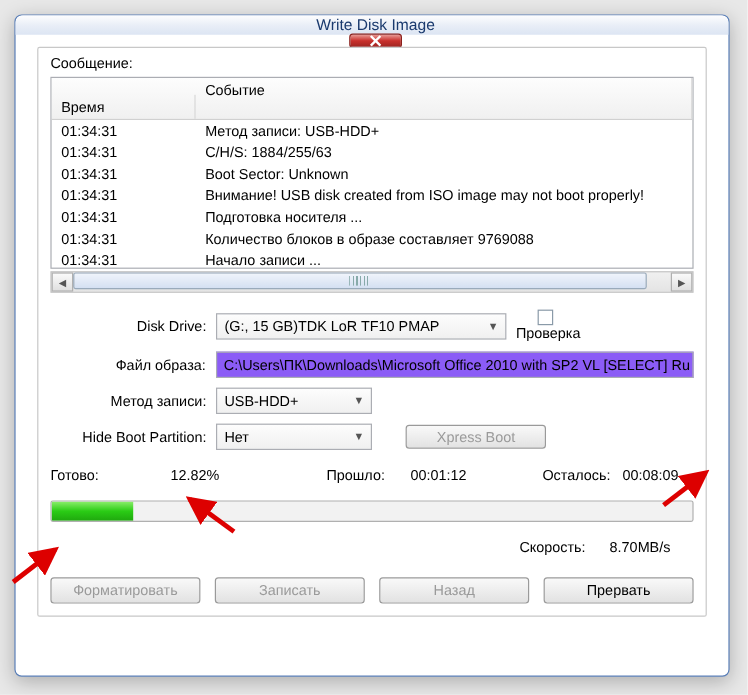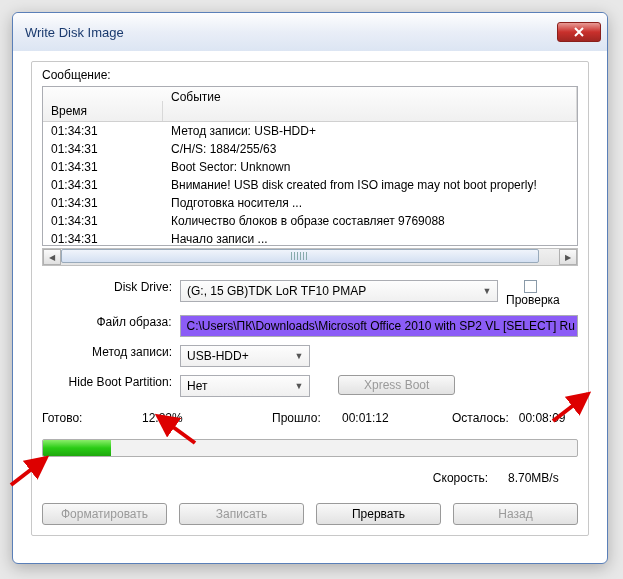--- a/index.html
+++ b/index.html
@@ -1,18 +1,18 @@
 <!DOCTYPE html>
 <html><head>
 <meta charset="utf-8">
 <style>
 * { box-sizing: border-box; margin: 0; padding: 0; }
 body { font-family: "Segoe UI", Tahoma, sans-serif; font-size: 12px; background: #e8e8e8; width: 623px; height: 579px; overflow: hidden; position: relative; }
 .window { position: absolute; left: 12px; top: 12px; width: 596px; height: 552px; background: #fff; border: 1px solid #5a7fb8; border-radius: 6px; box-shadow: 0 4px 16px rgba(0,0,0,0.25); }
-.titlebar { height: 38px; background: linear-gradient(to bottom, #fdfdfe, #e9eef7, #dce5f3); border-radius: 6px 6px 0 0; display: flex; align-items: center; padding: 0 6px 0 12px; }
+.titlebar { height: 16px; background: linear-gradient(to bottom, #fdfdfe, #e9eef7, #dce5f3); border-radius: 6px 6px 0 0; display: flex; align-items: center; padding: 0 6px 0 12px; flex-direction: column; }
 .titlebar-text { color: #1a3a6e; font-size: 13px; flex: 1; }
 .close-btn { width: 44px; height: 20px; background: linear-gradient(to bottom, #e89a95, #c9302c, #a02622); border: 1px solid #8a1f1b; border-radius: 3px; display: flex; align-items: center; justify-content: center; color: #fff; font-weight: bold; cursor: pointer; }
 .close-btn svg { width: 10px; height: 10px; }
 .content { padding: 10px 18px 14px; }
 .frame { border: 1px solid #c8c8c8; border-radius: 2px; padding: 6px 10px 10px; position: relative; }
 .top-row { display: flex; align-items: center; margin-bottom: 4px; }
 .msg-label { flex: 1; }
 .save-btn { padding: 2px 14px; }
 .btn { background: linear-gradient(to bottom, #f9f9f9, #e2e2e2); border: 1px solid #9a9a9a; border-radius: 3px; font-size: 12px; font-family: inherit; cursor: pointer; }
 .btn:disabled, .btn.disabled { color: #9a9a9a; cursor: default; }
@@ -25,26 +25,26 @@
 .log-row { display: flex; font-size: 12px; }
 .log-cell { padding: 2px 8px; }
 .log-cell.time { width: 120px; }
 .log-cell.event { flex: 1; white-space: nowrap; overflow: hidden; }
 .hscroll { height: 18px; background: linear-gradient(to bottom, #f0f0f0, #e4e4e4); border: 1px solid #c0c0c0; display: flex; align-items: center; margin-top: 2px; }
 .hscroll-btn { width: 18px; height: 16px; background: linear-gradient(to bottom, #fafafa, #e0e0e0); border: 1px solid #b0b0b0; display: flex; align-items: center; justify-content: center; font-size: 8px; color: #555; }
 .hscroll-track { flex: 1; height: 16px; position: relative; }
 .hscroll-thumb { position: absolute; left: 0; top: 0; height: 14px; width: 96%; background: linear-gradient(to bottom, #f0f4fb, #d4e0f2); border: 1px solid #9ab; border-radius: 2px; display: flex; align-items: center; justify-content: center; }
 .hscroll-grip { width: 18px; height: 8px; background: repeating-linear-gradient(to right, #8aa 0 1px, transparent 1px 3px); }
 .form-rows { margin-top: 14px; }
-.form-row { display: flex; align-items: flex-start; margin-bottom: 8px; }
+.form-row { display: flex; align-items: center; margin-bottom: 8px; }
 .form-label { width: 138px; text-align: right; padding-right: 8px; }
 .select { flex: 0 0 auto; display: flex; align-items: center; border: 1px solid #abadb3; background: linear-gradient(to bottom, #fdfdfd, #f0f0f0); height: 22px; padding: 0 2px 0 6px; font-size: 12px; }
 .select .val { flex: 1; white-space: nowrap; overflow: hidden; }
 .select .arrow { width: 16px; text-align: center; color: #555; font-size: 9px; }
-.select.wide { width: 318px; }
+.select.wide { width: 242px; }
 .select.med { width: 130px; }
 .checkbox-wrap { display: flex; align-items: center; margin-left: 8px; flex-direction: column; }
 .checkbox { width: 13px; height: 13px; border: 1px solid #8a9aa8; background: #fff; margin-right: 4px; }
 .text-input { width: 400px; height: 22px; border: 1px solid #abadb3; background: #8b5cf6; padding: 0 6px; font-size: 12px; font-family: inherit; white-space: nowrap; overflow: hidden; line-height: 20px; }
 .xpress-btn { margin-left: 28px; padding: 2px 25px; }
 .status-row { display: flex; margin-top: 14px; font-size: 12px; }
 .status-cell { display: flex; }
 .status-cell.left { width: 230px; }
 .status-cell.mid { width: 180px; }
 .status-lbl { margin-right: 10px; }
@@ -184,22 +184,22 @@
       </div>
 
       <div class="speed-row">
         <span class="speed-lbl">Скорость:</span>
         <span class="speed-val">8.70MB/s</span>
       </div>
 
       <div class="btn-row">
         <button class="btn disabled">Форматировать</button>
         <button class="btn disabled">Записать</button>
+        <button class="btn disabled">Назад</button>
         <button class="btn">Прервать</button>
-        <button class="btn disabled">Назад</button>
       </div>
 
     </div>
   </div>
 </div>
 
 <div class="arrow-anno" style="left:150px; top:408px;">
   <svg width="50" height="40">
       <defs>
         <marker id="ah1" markerWidth="6" markerHeight="6" refX="5" refY="3" orient="auto">

